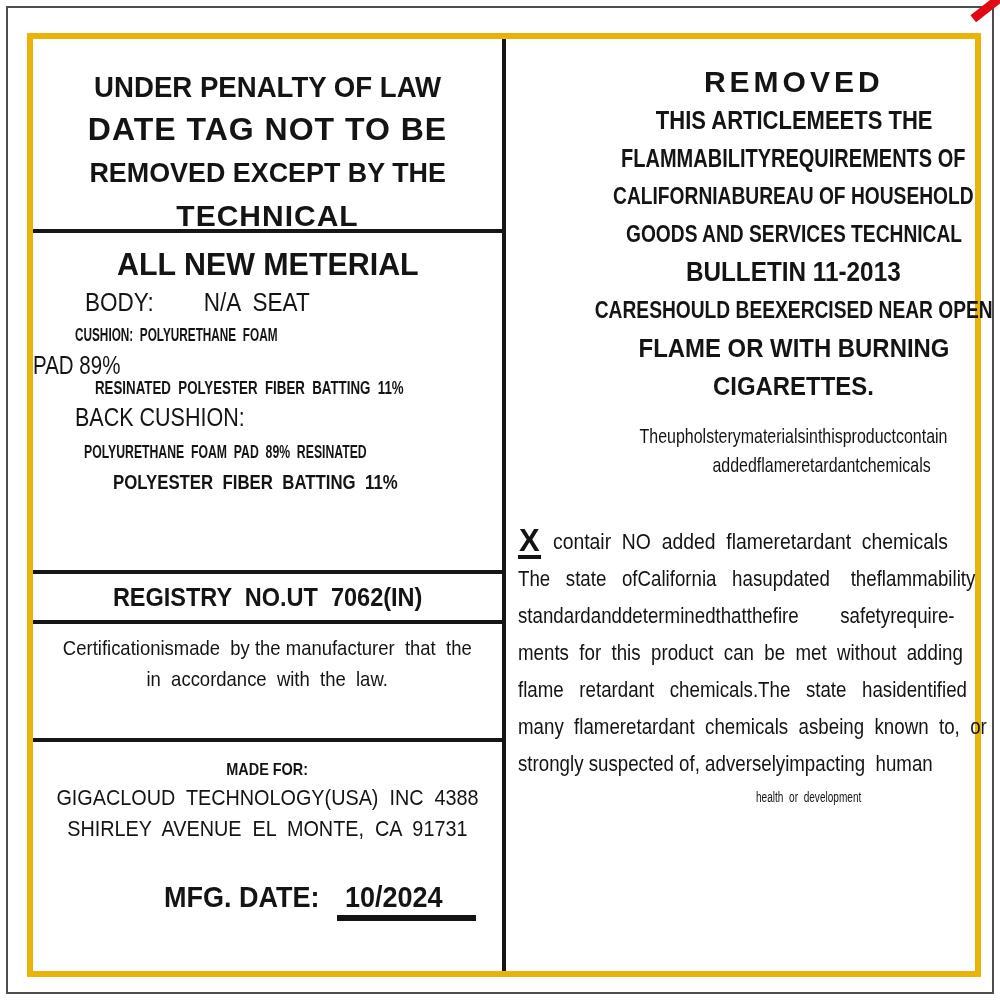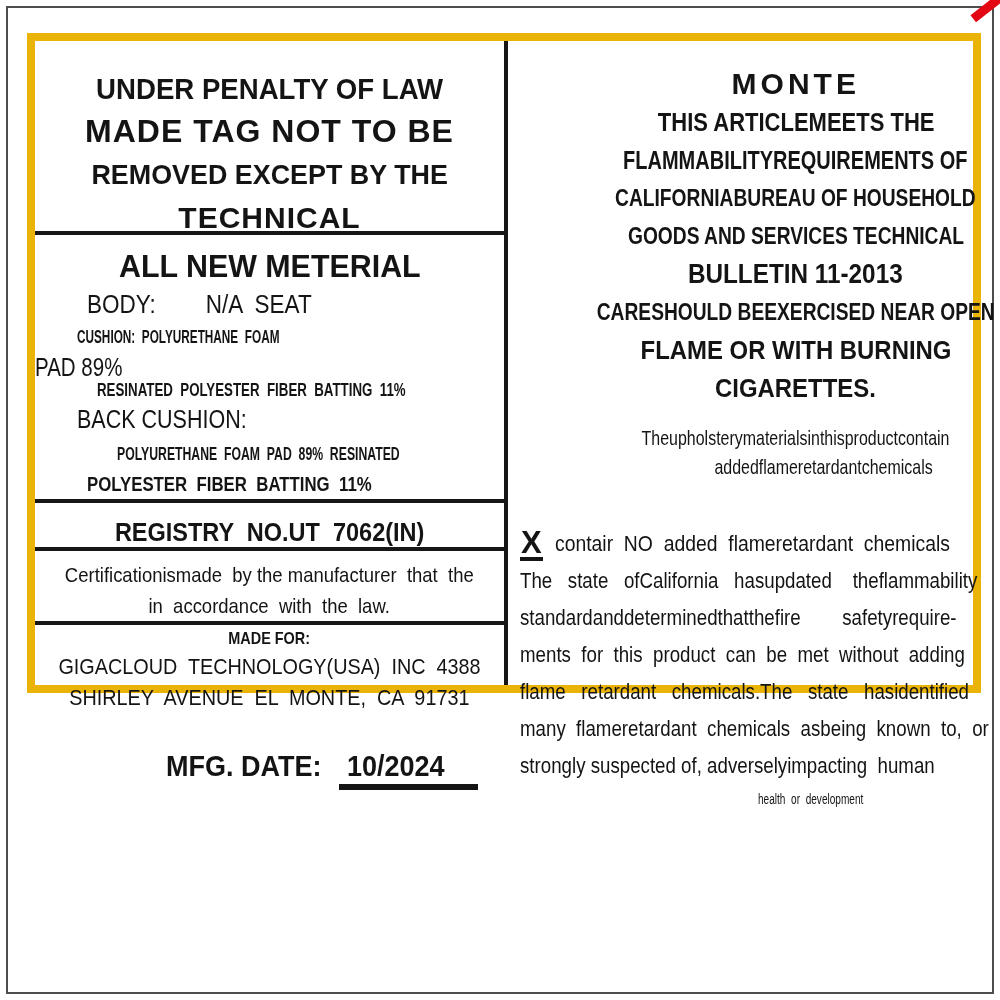--- a/index.html
+++ b/index.html
@@ -4,22 +4,22 @@
 <style>
   html,body{margin:0;padding:0;background:#fff;}
   #stage{
     position:relative;width:1000px;height:1000px;background:#ffffff;
     font-family:"Liberation Sans", sans-serif;color:#141414;overflow:hidden;
   }
   
   .outer-border{position:absolute;left:6px;top:6px;right:6px;bottom:6px;border:2px solid #4d4d4d;}
   
   .label-box{
-    position:absolute;left:27px;top:33px;width:954px;height:660px;
-    border:8px solid #eab308;box-sizing:border-box;background:#fff;display:flex;
+    position:absolute;left:27px;top:33px;width:954px;height:944px;
+    border:6px solid #eab308;box-sizing:border-box;background:#fff;display:flex;
   }
   .col-left{width:473px;box-sizing:border-box;border-right:4px solid #161616;display:flex;flex-direction:column;}
   .col-right{flex:1;box-sizing:border-box;padding:10px 12px;text-align:center;}
   .sec{box-sizing:border-box;border-bottom:4px solid #161616;text-align:center;}
   .sec:last-child{border-bottom:none;}
   .t{display:inline-block;white-space:pre;}
   .b{font-weight:bold;}
   .ln{white-space:pre;}
   .left-al{text-align:left;}
   
@@ -41,33 +41,33 @@
   .s2 .body-row{font-size:25px;line-height:38px;padding-left:52px;}
   .s2 .body-row .t{transform:scaleX(.9);transform-origin:left center;}
   .s2 .cushion{font-size:19px;line-height:28px;padding-left:42px;}
   .s2 .cushion .t{transform:scaleX(.62);transform-origin:left center;}
   .s2 .pad{font-size:25px;line-height:24px;margin-top:4px;}
   .s2 .pad .t{transform:scaleX(.82);transform-origin:left center;}
   .s2 .resin{font-size:19px;line-height:22px;padding-left:62px;}
   .s2 .resin .t{transform:scaleX(.7);transform-origin:left center;}
   .s2 .backc{font-size:25px;line-height:32px;padding-left:42px;margin-top:2px;}
   .s2 .backc .t{transform:scaleX(.86);transform-origin:left center;}
-  .s2 .back1{font-size:18px;line-height:30px;padding-left:82px;margin-top:4px;}
+  .s2 .back1{font-size:18px;line-height:30px;padding-left:51px;margin-top:4px;}
   .s2 .back1 .t{transform:scaleX(.68);transform-origin:left center;}
-  .s2 .back2{font-size:21px;line-height:30px;padding-left:52px;}
+  .s2 .back2{font-size:21px;line-height:30px;padding-left:80px;}
   .s2 .back2 .t{transform:scaleX(.8);transform-origin:left center;}
   
-  .s3{height:50px;display:flex;align-items:center;justify-content:center;font-size:25px;margin-top:15px;}
+  .s3{height:50px;display:flex;align-items:center;justify-content:center;font-size:25px;}
   .s3 .t{transform:scaleX(.94);}
   
   .s4{height:118px;padding-top:8px;font-size:21px;}
   .s4 .ln{line-height:31px;}
   .s4 .t{transform:scaleX(.88);}
   
-  .s5{height:168px;padding-top:2px;}
+  .s5{height:168px;padding-top:16px;}
   .s5 .madefor{font-size:17px;line-height:24px;}
   .s5 .madefor .t{transform:scaleX(.85);}
   .s5 .addr{font-size:22px;line-height:31px;text-decoration:underline;}
   .s5 .addr .t{transform:scaleX(.9);}
   .s5 .mfg{font-size:30px;line-height:34px;text-align:left;padding-left:48px;margin-top:2px;}
   .s5 .mfg .t{transform:scaleX(.9);transform-origin:left center;}
   .mfg-underline{display:inline-block;border-bottom:6px solid #141414;padding:0 22px 1px 8px;}
   
   .s6{flex:1;display:flex;align-items:center;justify-content:center;font-size:27px;letter-spacing:.5px;}
   .s6 .t{transform:scaleX(.95);}
@@ -101,21 +101,21 @@
 <div id="stage">
   <div class="outer-border"></div>
   <div class="red-mark"></div>
 
   <div class="label-box">
 
     <div class="col-left">
 
       <div class="sec s1">
         <div class="ln l1 b"><span class="t">UNDER PENALTY OF LAW</span></div>
-        <div class="ln l2 b"><span class="t">MADE TAG NOT TO BE</span></div>
+        <div class="ln l2 b"><span class="t">DATE TAG NOT TO BE</span></div>
         <div class="ln l3 b"><span class="t">REMOVED EXCEPT BY THE</span></div>
         <div class="ln l4 b"><span class="t">TECHNICAL</span></div>
       </div>
 
       <div class="sec s2 left-al">
         <div class="ln title b" style="text-align:center"><span class="t">ALL NEW METERIAL</span></div>
         <div class="ln body-row"><span class="t">BODY:        N/A  SEAT</span></div>
         <div class="ln cushion b"><span class="t">CUSHION:  POLYURETHANE  FOAM</span></div>
         <div class="ln pad"><span class="t">PAD 89%</span></div>
         <div class="ln resin b"><span class="t">RESINATED  POLYESTER  FIBER  BATTING  11%</span></div>
@@ -139,21 +139,21 @@
         <div class="ln addr"><span class="t">SHIRLEY  AVENUE  EL  MONTE,  CA  91731</span></div>
         <div class="ln mfg b">
           <span class="t">MFG. DATE:</span><span class="mfg-underline"><span class="t">10/2024</span></span>
         </div>
       </div>
 
 
     </div>
 
     <div class="col-right">
-      <div class="ln notice-title b"><span class="t">MONTE</span></div>
+      <div class="ln notice-title b"><span class="t">REMOVED</span></div>
       <div class="ln nl nl1 b"><span class="t">THIS ARTICLEMEETS THE</span></div>
       <div class="ln nl nl2 b"><span class="t">FLAMMABILITYREQUIREMENTS OF</span></div>
       <div class="ln nl nl3 b"><span class="t">CALIFORNIABUREAU OF HOUSEHOLD</span></div>
       <div class="ln nl nl4 b"><span class="t">GOODS AND SERVICES TECHNICAL</span></div>
       <div class="ln nl nl5 b"><span class="t">BULLETIN 11-2013</span></div>
       <div class="ln nl nl6 b"><span class="t">CARESHOULD BEEXERCISED NEAR OPEN</span></div>
       <div class="ln nl nl7 b"><span class="t">FLAME OR WITH BURNING</span></div>
       <div class="ln nl nl8 b"><span class="t">CIGARETTES.</span></div>
 
       <div class="uph">

